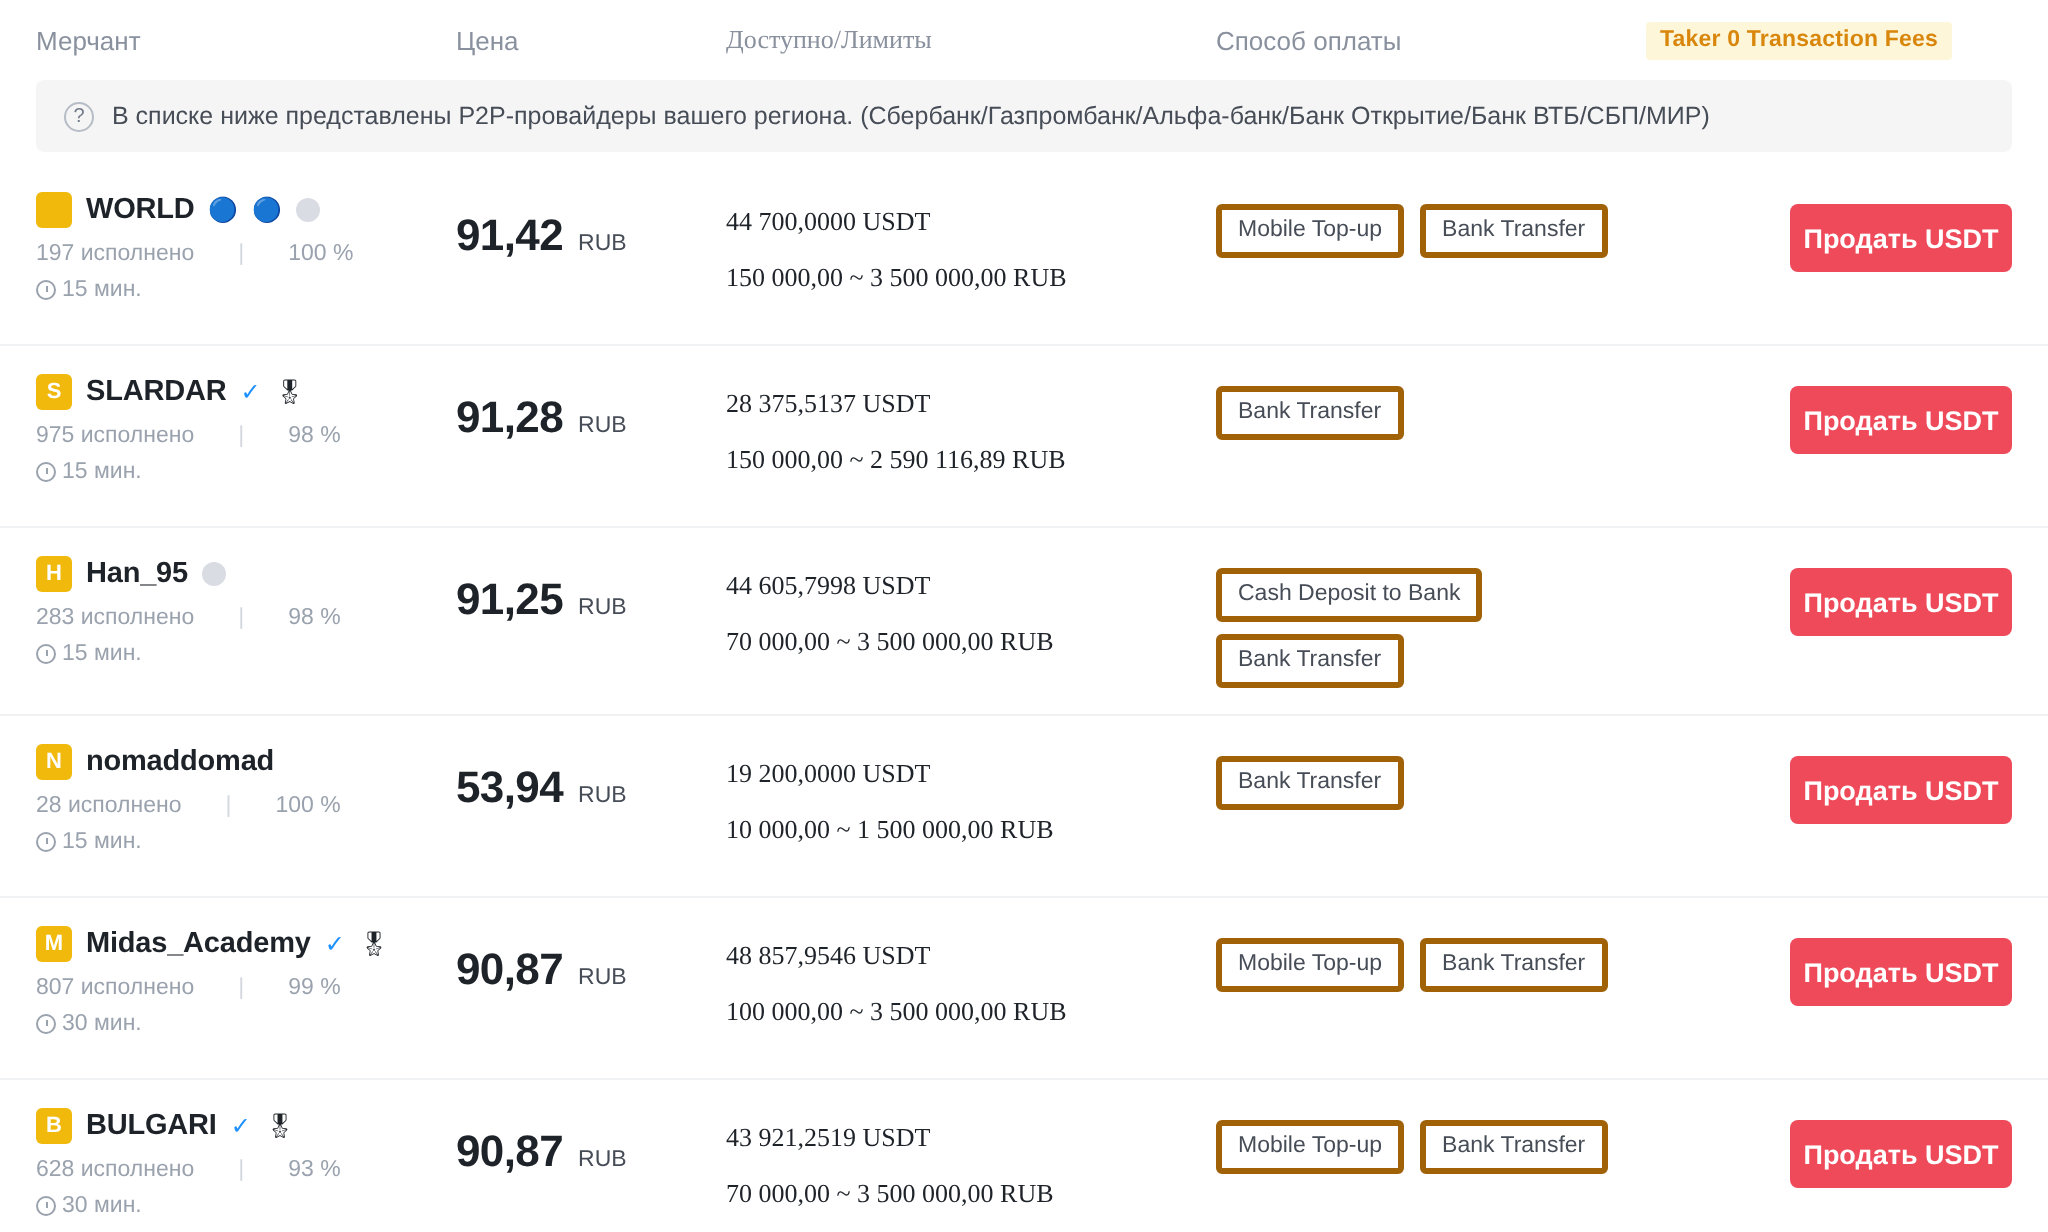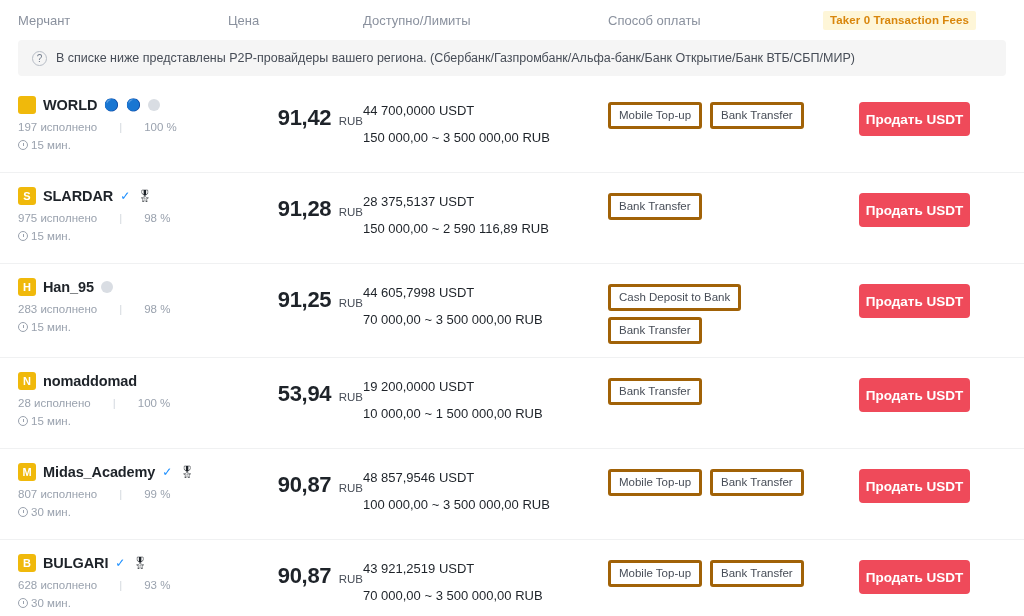--- a/index.html
+++ b/index.html
@@ -17,21 +17,21 @@
   .header {
     display: flex;
     align-items: center;
     height: 40px;
     padding: 0 18px;
     font-size: 13px;
     color: #8a919e;
   }
   .col-merchant { width: 210px; flex: none; }
   .col-price    { width: 135px; flex: none; }
-  .col-limits   { width: 245px; flex: none; }
+  .col-limits   { width: 245px; flex: none; font-family: Liberation Serif, serif; }
   .col-payment  { width: 215px; flex: none; }
   .col-action   { flex: 1; text-align: left; }
 
   .fee-badge {
     display: inline-block;
     background: #fef6d8;
     color: #d9860c;
     font-size: 11.5px;
     font-weight: bold;
     padding: 3px 7px 4px 7px;
@@ -126,21 +126,20 @@
     position: absolute;
     left: 3.5px; top: 1.5px;
     width: 1px; height: 3.5px;
     background: #9aa2ae;
   }
 
   
   .price {
     padding-top: 9px;
     white-space: nowrap;
-    text-align: right;
   }
   .price-val {
     font-size: 22px;
     font-weight: bold;
     color: #1e2329;
     letter-spacing: -0.3px;
   }
   .price-cur {
     font-size: 11.5px;
     color: #474d57;
@@ -158,21 +157,21 @@
     border: 3px solid #a16207;
     border-radius: 3px;
     background: #fff;
     color: #474d57;
     font-size: 11.5px;
     padding: 4px 8px 5px 8px;
     white-space: nowrap;
   }
 
   
-  .action { flex: 1; display: flex; justify-content: center; padding-top: 6px; }
+  .action { flex: 1; display: flex; justify-content: flex-end; padding-top: 6px; }
   .sell-btn {
     background: #ef4a5a;
     color: #fff;
     border: none;
     border-radius: 4px;
     font-size: 13.5px;
     font-weight: bold;
     width: 111px;
     height: 34px;
     cursor: pointer;

